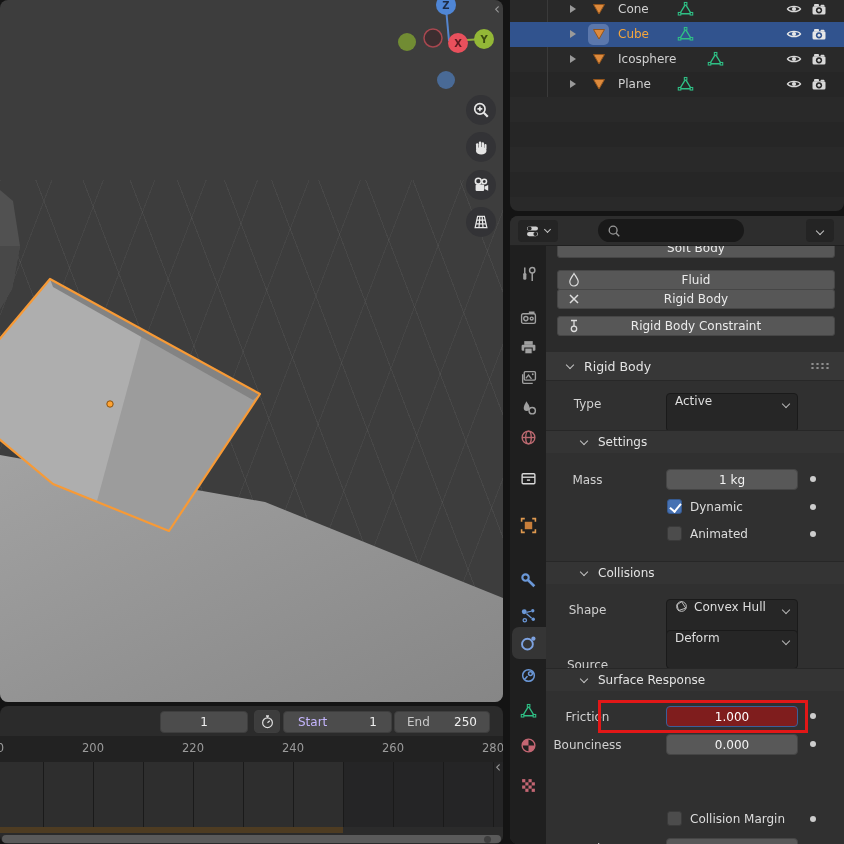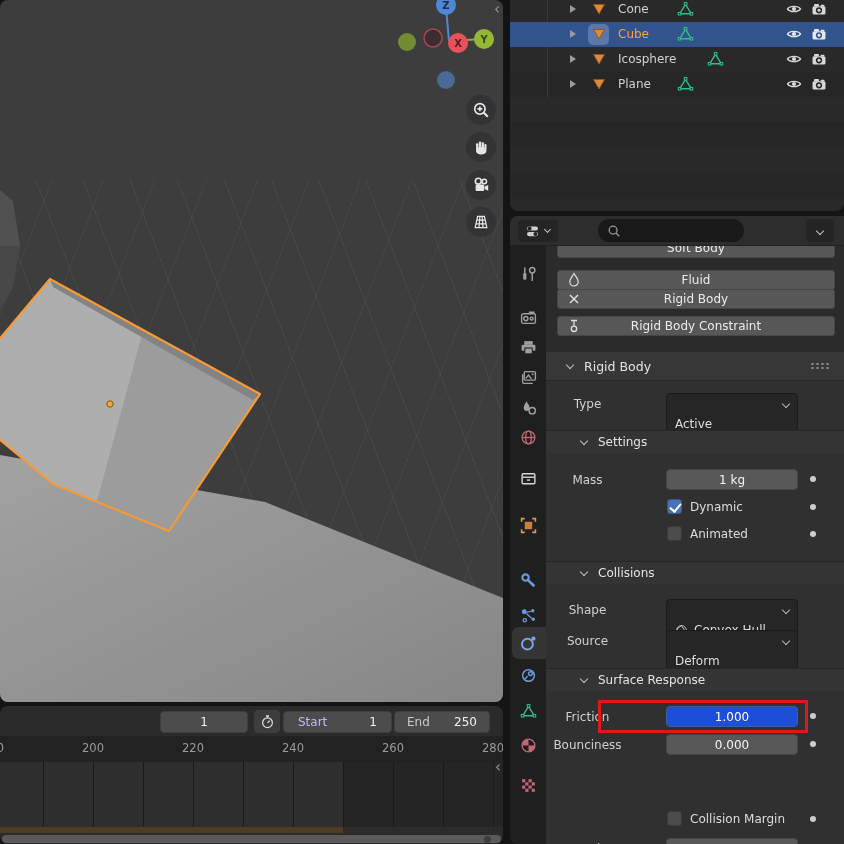--- a/index.html
+++ b/index.html
@@ -38,23 +38,23 @@
   .pbtn .bicon{position:absolute;left:8px;top:1px}
   .panel-bg{left:546px;top:352px;width:298px;height:492px;background:#303030}
   .panel-hdr{left:546px;top:352px;width:298px;height:29px;background:#373737;border-bottom:1px solid #282828}
   .sub-hdr{left:546px;width:298px;height:23px;background:#343434;border-top:1px solid #272727}
   .chev{display:inline-block;width:6px;height:6px;border-right:1.6px solid #c2c2c2;border-bottom:1.6px solid #c2c2c2;transform:rotate(45deg)}
   .hdr-title{font-size:12.5px;color:#e3e3e3}
   .flabel{left:520px;width:135px;text-align:center;color:#d0d0d0;font-size:12px}
   .field{left:666px;width:132px;height:21px;border-radius:4px;display:flex;align-items:center;justify-content:center;
          background:#585858;color:#f4f4f4;font-size:12px;border:1px solid #454545}
   .dropdown{left:666px;width:132px;height:39px;border-radius:4px;background:#262626;border:1px solid #1a1a1a;
-            color:#dedede;font-size:12px;display:flex;align-items:flex-end;padding:0 8px}
+            color:#dedede;font-size:12px;display:flex;align-items:flex-start;padding:0 8px}
   .dropdown .chev{position:absolute;right:8px;top:7px;border-color:#b5b5b5}
-  .slider-full{background:#1d4ed8;border-color:#3a5f99;color:#fff}
+  .slider-full{background:#7f1d1d;border-color:#3a5f99;color:#fff}
   .cb{left:667px;width:15px;height:15px;border-radius:3px;background:#4c4c4c;border:1px solid #3a3a3a}
   .cb.checked{background:#4772b3;border-color:#35598f}
   .cb.checked::after{content:"";position:absolute;left:4px;top:1px;width:5px;height:9px;
       border-right:2px solid #fff;border-bottom:2px solid #fff;transform:rotate(40deg)}
   .cb-label{color:#dcdcdc;font-size:12px}
   .kdot{left:810px;width:6px;height:6px;border-radius:50%;background:#cdcdcd}
   .drag-dots{width:20px;height:8px;background-image:radial-gradient(#8e8e8e 1.1px,transparent 1.3px);background-size:5px 4px}
   .red-box{left:598px;top:700px;width:210px;height:33px;border:3px solid #e21717;z-index:40}
   
   .tl-field{background:#4c4c4c;border-radius:4px;border:1px solid #3e3e3e;color:#f0f0f0;font-size:12px;
@@ -557,21 +557,21 @@
     <svg width="13" height="13" viewBox="0 0 16 16">
       <g fill="none" stroke="#cccccc" stroke-width="1.1">
           <circle cx="8" cy="8" r="6"></circle>
           <path d="M8 2 L13.3 10 L4.2 13 L2.6 6 Z"></path>
         </g>
     </svg>
     <span>Convex Hull</span>
     <span class="chev"></span>
   </div>
 
-  <span class="abs flabel" style="top:634px">Source</span>
+  <span class="abs flabel" style="top:658px">Source</span>
   <div class="abs dropdown" style="top:630px">
     <span>Deform</span>
     <span class="chev"></span>
   </div>
 
   <div class="abs sub-hdr" style="top:668px">
     <span class="chev" style="position:absolute;left:35px;top:7px"></span>
     <span class="abs hdr-title" style="left:52px;top:4px;font-size:12px">Surface Response</span>
   </div>
 

